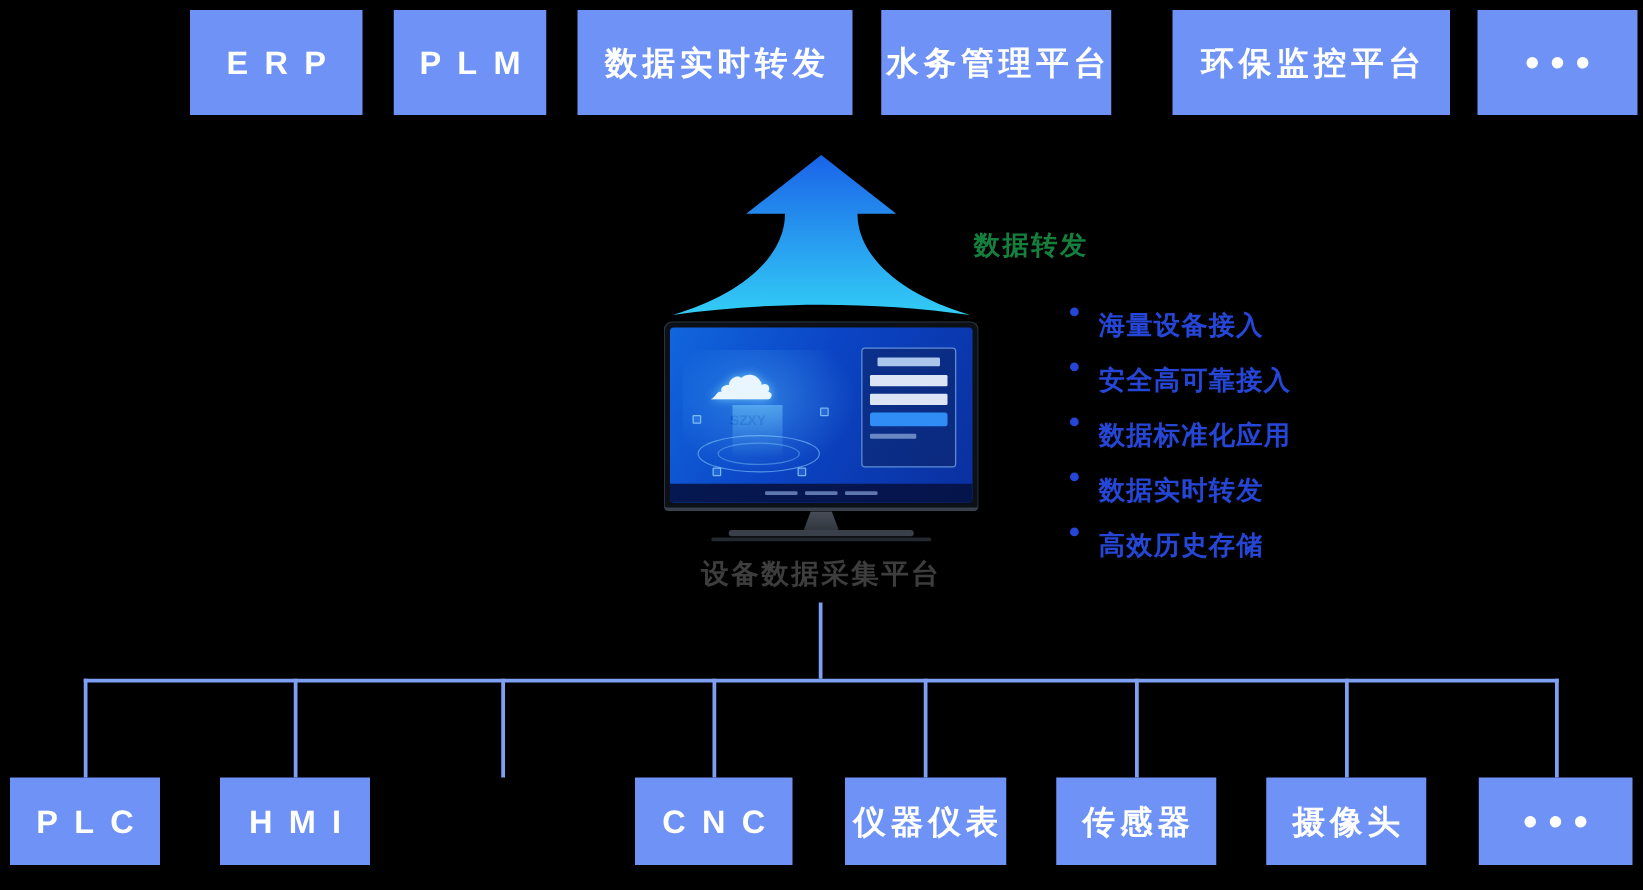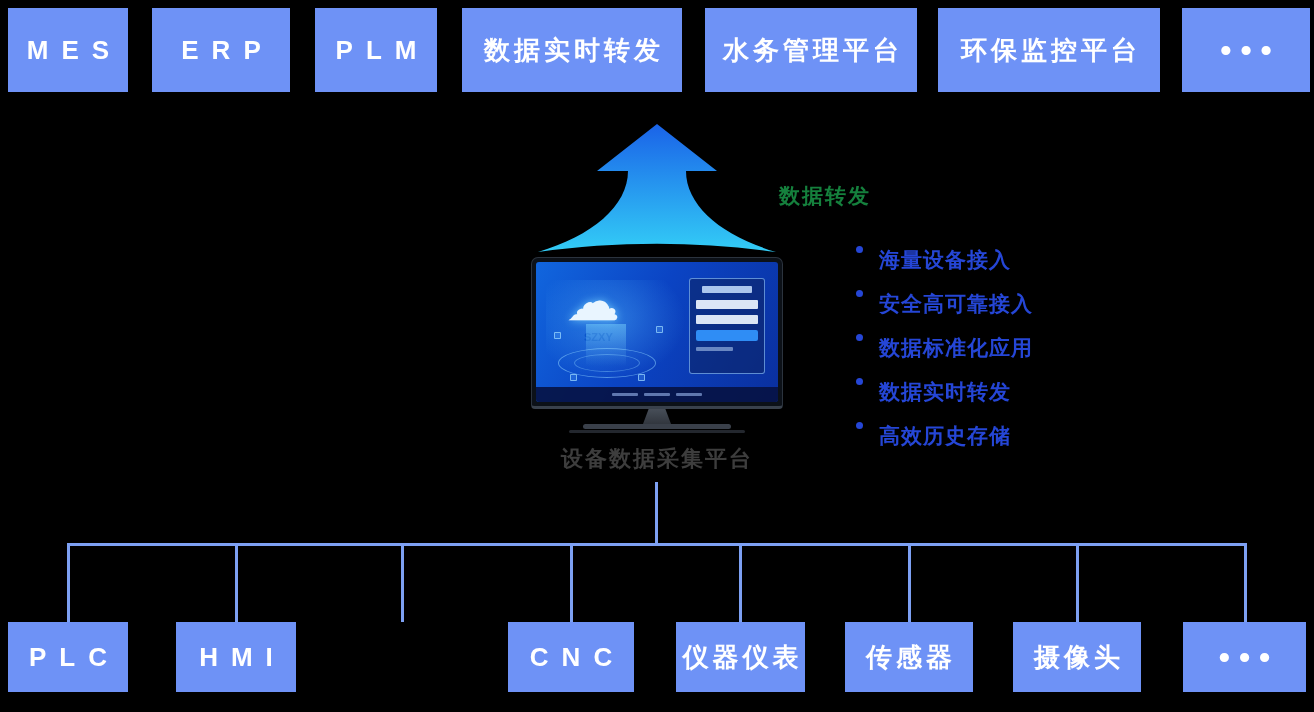--- a/index.html
+++ b/index.html
@@ -73,33 +73,30 @@
   
   .line { position:absolute; background:#7da0f3; }
   .line.v { width:3px; }
   .line.h { height:3px; }
 </style>
 </head>
 <body>
 
 <div class="canvas">
 
-  <div class="box" style="left:8px;width:120px">
-      <span class="ls-wide">MES</span>
-    </div>
   <div class="box" style="left:152px;width:138px">
       <span class="ls-wide">ERP</span>
     </div>
   <div class="box" style="left:315px;width:122px">
       <span class="ls-wide">PLM</span>
     </div>
   <div class="box" style="left:462px;width:220px">
       <span class="ls-med">数据实时转发</span>
     </div>
-  <div class="box" style="left:705px;width:212px">
+  <div class="box" style="left:705px;width:184px">
       <span class="ls-med">水务管理平台</span>
     </div>
   <div class="box" style="left:938px;width:222px">
       <span class="ls-med">环保监控平台</span>
     </div>
   <div class="box" style="left:1182px;width:128px">
       <span class="ls-dots">•••</span>
     </div>
 
   <div class="arrow-wrap">

